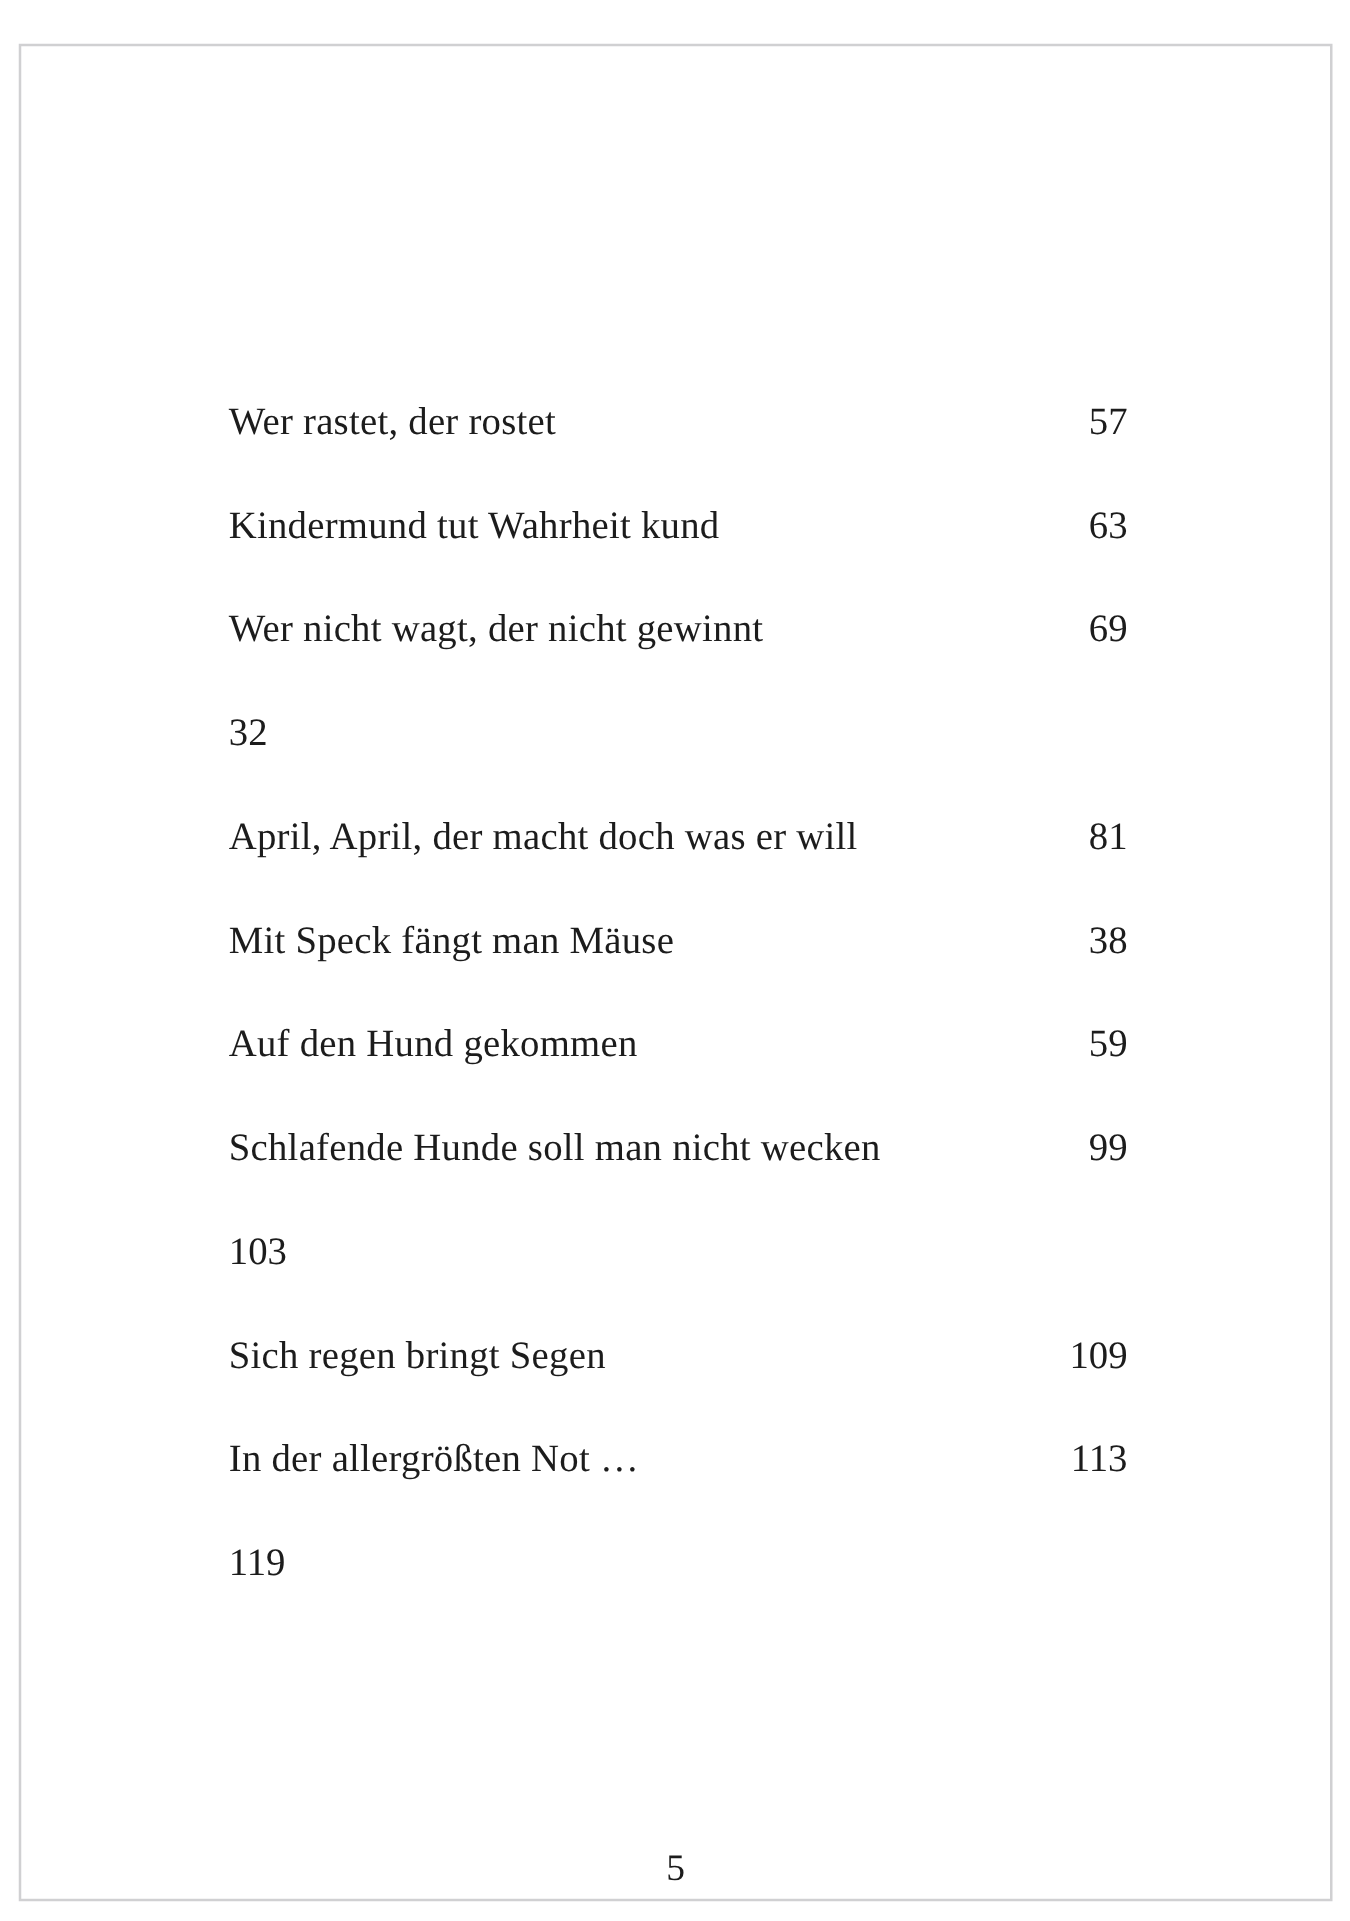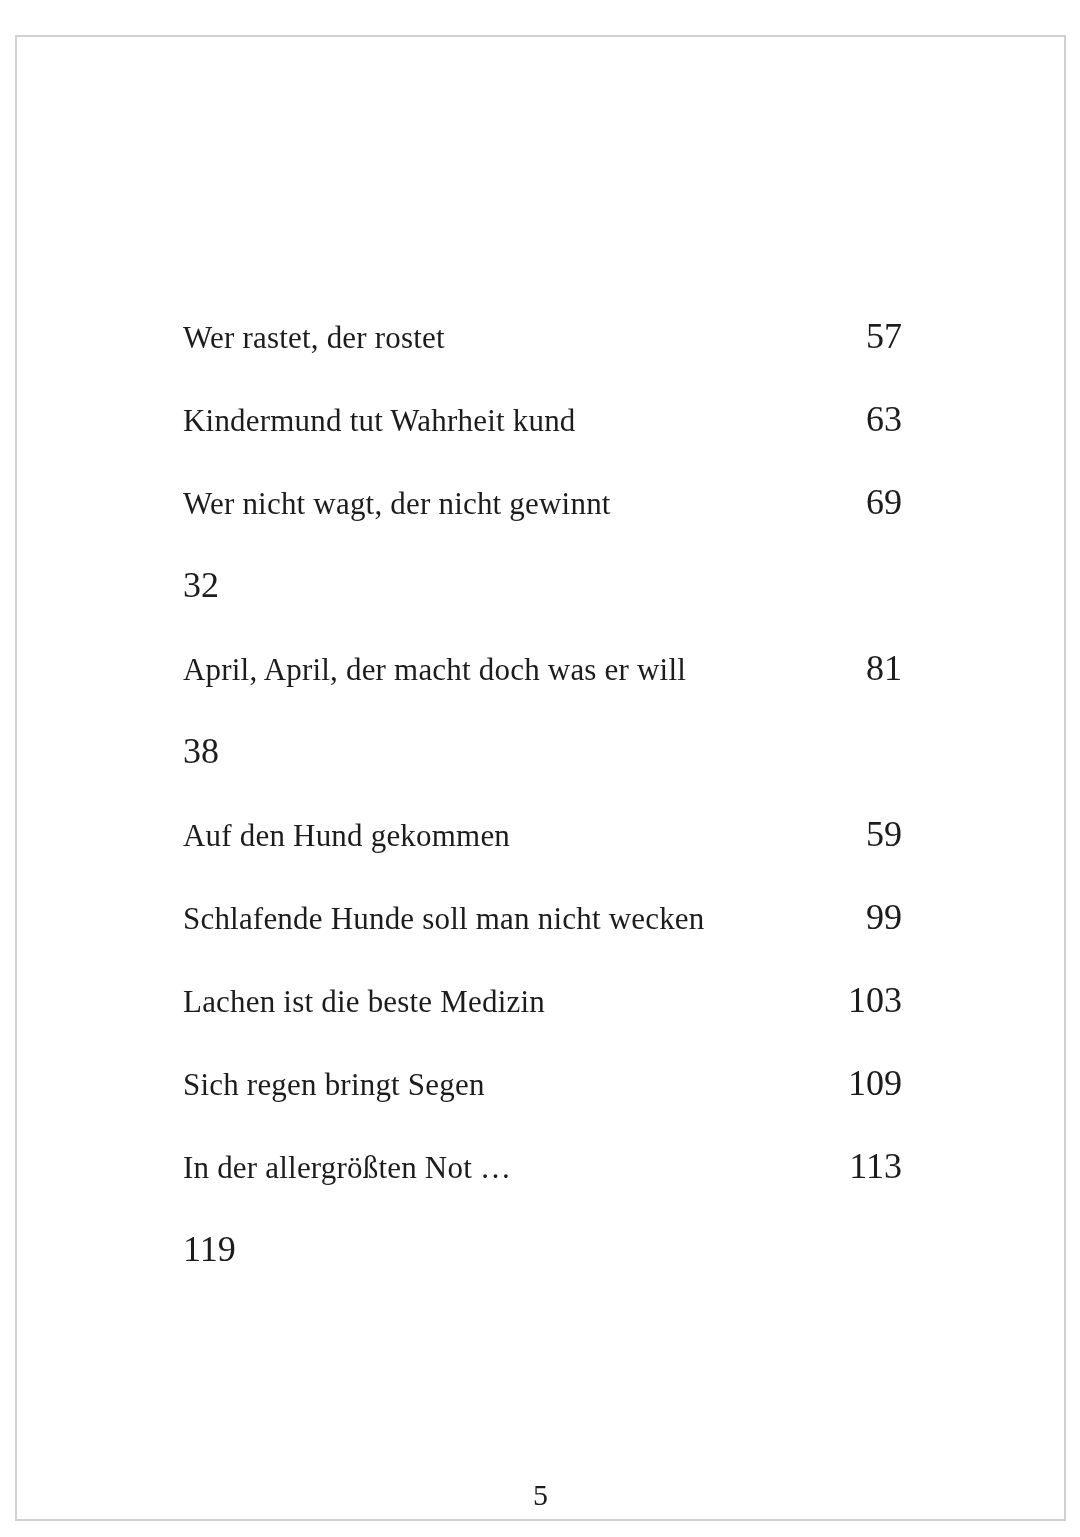--- a/index.html
+++ b/index.html
@@ -39,21 +39,21 @@
     align-items: baseline;
     height: 83px;
     line-height: 83px;
     white-space: nowrap;
   }
   .toc-title {
     font-size: 31px;
     letter-spacing: 0.2px;
   }
   .toc-page {
-    font-size: 36px;
+    font-size: 31px;
     text-align: right;
   }
   .folio {
     position: absolute;
     top: 1438px;
     left: 0;
     width: 100%;
     text-align: center;
     font-size: 30px;
     line-height: 40px;
@@ -86,35 +86,35 @@
         <span class="toc-page">32</span>
       </div>
 
       <div class="toc-row">
         <span class="toc-title">April, April, der macht doch was er will</span>
         <span class="toc-page">81</span>
       </div>
 
 
       <div class="toc-row">
+        <span class="toc-title">Mit Speck fängt man Mäuse</span>
         <span class="toc-page">38</span>
       </div>
 
       <div class="toc-row">
         <span class="toc-title">Auf den Hund gekommen</span>
         <span class="toc-page">59</span>
       </div>
 
       <div class="toc-row">
         <span class="toc-title">Schlafende Hunde soll man nicht wecken</span>
         <span class="toc-page">99</span>
       </div>
 
       <div class="toc-row">
-        <span class="toc-title">Lachen ist die beste Medizin</span>
         <span class="toc-page">103</span>
       </div>
 
       <div class="toc-row">
         <span class="toc-title">Sich regen bringt Segen</span>
         <span class="toc-page">109</span>
       </div>
 
       <div class="toc-row">
         <span class="toc-title">In der allergrößten Not …</span>

